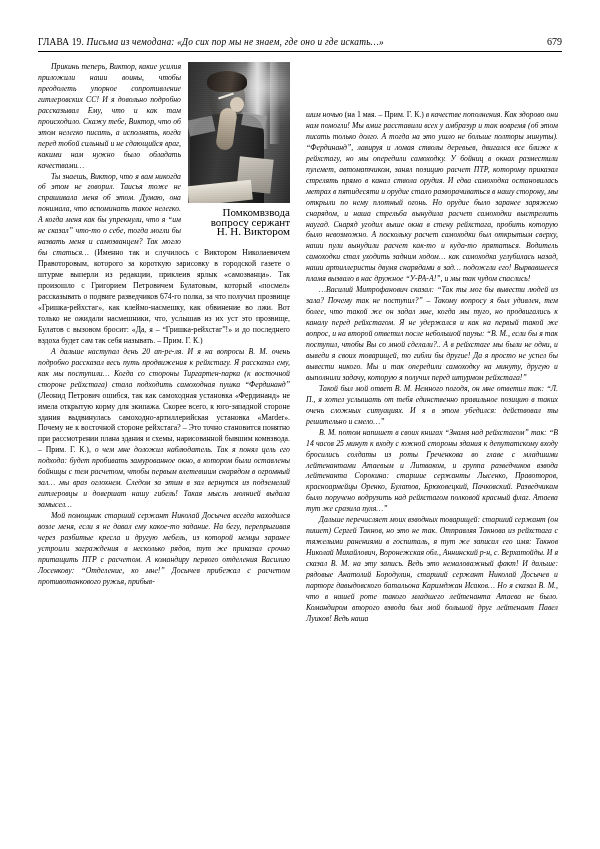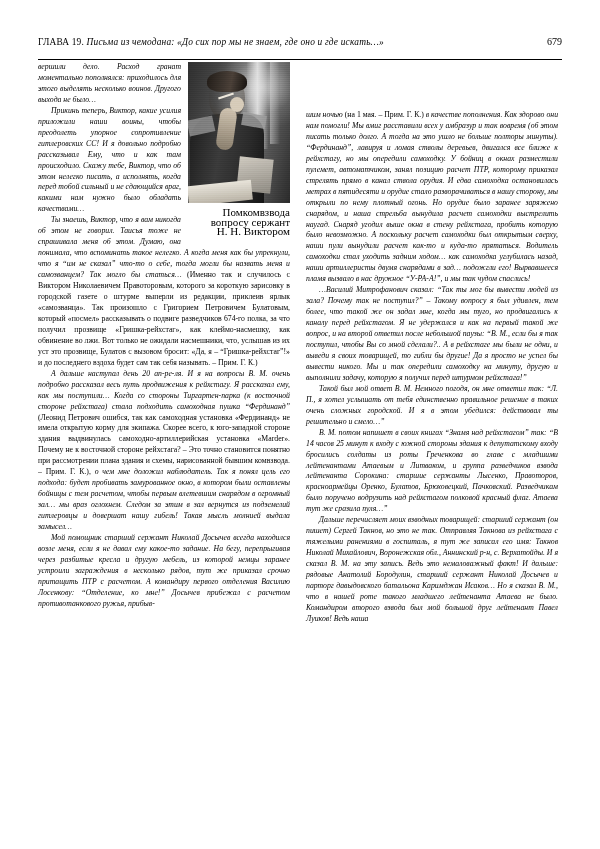--- a/index.html
+++ b/index.html
@@ -27,21 +27,21 @@
   
   .running-head {
     position: absolute;
     left: 38px;
     top: 36px;
     width: 524px;
     display: flex;
     align-items: baseline;
     justify-content: space-between;
     border-bottom: 1px solid #000;
-    padding-bottom: 12px;
+    padding-bottom: 4px;
   }
   .running-head .rh-title {
     font-style: italic;
     font-size: 9.4px;
     letter-spacing: 0.02em;
     white-space: nowrap;
   }
   .running-head .rh-title .chapter-word {
     font-style: normal;
   }
@@ -275,40 +275,39 @@
           <div class="desk"></div>
           <div class="grain"></div>
         </div>
         <div class="caption">
           <div>Помкомвзвода</div>
           <div>вопросу сержант</div>
           <div>Н. Н. Виктором</div>
         </div>
       </div>
 
-      <p class="noindent ital">вершили дело. Расход гранат моментально пополнялся: приходилось для этого выделять несколько воинов. Другого выхода не было…</p>
       <p class="indent ital">Прикинь теперь, Виктор, какие усилия приложили наши воины, чтобы преодолеть упорное сопротивление гитлеровских СС! И я довольно подробно рассказывал Ему, что и как там происходило. Скажу тебе, Виктор, что об этом нелегко писать, а исполнять, когда перед тобой сильный и не сдающийся враг, какими нам нужно было обладать качествами…</p>
       <p class="indent">
         <span class="ital">Ты знаешь, Виктор, что я вам никогда об этом не говорил. Таисья тоже не спрашивала меня об этом. Думаю, она понимала, что вспоминать такое нелегко. А когда меня как бы упрекнули, что я “им не сказал” что-то о себе, тогда могли бы назвать меня и самозванцем? Так могло бы статься…</span>
         <span class="roman">(Именно так и случилось с Виктором Николаевичем Правоторовым, которого за короткую зарисовку в городской газете о штурме выперли из редакции, приклеив ярлык «самозванца». Так произошло с Григорием Петровичем Булатовым, который «посмел» рассказывать о подвиге разведчиков 674-го полка, за что получил прозвище «Гришка-рейхстаг», как клеймо-насмешку, как обвинение во лжи. Вот только не ожидали насмешники, что, услышав из их уст это прозвище, Булатов с вызовом бросит: «Да, я – “Гришка-рейхстаг”!» и до последнего вздоха будет сам так себя называть. – Прим. Г. К.)</span>
       </p>
       <p class="indent">
         <span class="ital">А дальше наступал день 20 ап-ре-ля. И я на вопросы В. М. очень подробно рассказал весь путь продвижения к рейхстагу. Я рассказал ему, как мы поступили… Когда со стороны Тиргартен-парка (к восточной стороне рейхстага) стала подходить самоходная пушка “Фердинанд”</span>
         <span class="roman">(Леонид Петрович ошибся, так как самоходная установка «Фердинанд» не имела открытую корму для экипажа. Скорее всего, к юго-западной стороне здания выдвинулась самоходно-артиллерийская установка «Marder». Почему не к восточной стороне рейхстага? – Это точно становится понятно при рассмотрении плана здания и схемы, нарисованной бывшим комвзвода. – Прим. Г. К.),</span>
         <span class="ital">о чем мне доложил наблюдатель. Так я понял цель его подхода: будет пробивать замурованное окно, в котором были оставлены бойницы с тем расчетом, чтобы первым влетевшим снарядом в огромный зал… мы враз оглохнем. Следом за этим в зал вернутся из подземелий гитлеровцы и довершат нашу гибель! Такая мысль молнией выдала замысел…</span>
       </p>
       <p class="indent ital">Мой помощник старший сержант Николай Досычев всегда находился возле меня, если я не давал ему какое-то задание. На бегу, перепрыгивая через разбитые кресла и другую мебель, из которой немцы заранее устроили заграждения в несколько рядов, тут же приказал срочно притащить ПТР с расчетом. А командиру первого отделения Василию Лосенкову: “Отделение, ко мне!” Досычев прибежал с расчетом противотанкового ружья, прибыв-</p>
     </div>
 
     <div class="col col-right">
       <p class="noindent">
         <span class="ital">шим ночью</span>
         <span class="roman">(на 1 мая. – Прим. Г. К.)</span>
         <span class="ital">в качестве пополнения. Как здорово они нам помогли! Мы вмиг расставили всех у амбразур и так вовремя (об этом писать только долго. А тогда на это ушло не больше полторы минуты). “Фердинанд”, лавируя и ломая стволы деревьев, двигался все ближе к рейхстагу, но мы опередили самоходку. У бойниц в окнах разместили пулемет, автоматчиком, занял позицию расчет ПТР, которому приказал стрелять прямо в канал ствола орудия. И едва самоходка остановилась метрах в пятидесяти и орудие стало разворачиваться в нашу сторону, мы открыли по нему плотный огонь. Но орудие было заранее заряжено снарядом, и наша стрельба вынудила расчет самоходки выстрелить наугад. Снаряд угодил выше окна в стену рейхстага, пробить которую было невозможно. А поскольку расчет самоходки был открытым сверху, наши пули вынудили расчет как-то и куда-то прятаться. Водитель самоходки стал уходить задним ходом… как самоходка углубилась назад, наши артиллеристы двумя снарядами в зад… подожгли его! Вырвавшееся пламя вызвало в нас дружное “У-РА-А!”, и мы так чудом спаслись!</span>
       </p>
       <p class="indent ital">…Василий Митрофанович сказал: “Так ты мог бы вывести людей из зала? Почему так не поступил?” – Такому вопросу я был удивлен, тем более, что такой же он задал мне, когда мы туго, но продвигались к каналу перед рейхстагом. Я не удержался и как на первый такой же вопрос, и на второй ответил после небольшой паузы: “В. М., если бы я так поступил, чтобы Вы со мной сделали?.. А в рейхстаге мы были не одни, и выведи я своих товарищей, то гибли бы другие! Да я просто не успел бы вывести никого. Мы и так опередили самоходку на минуту, другую и выполнили задачу, которую я получил перед штурмом рейхстага!”</p>
-      <p class="indent ital">Такой был мой ответ В. М. Немного погодя, он мне ответил так: “Л. П., я хотел услышать от тебя единственно правильное решение в таких очень сложных городской. И я в этом убедился: действовал ты решительно и смело…”</p>
+      <p class="indent ital">Такой был мой ответ В. М. Немного погодя, он мне ответил так: “Л. П., я хотел услышать от тебя единственно правильное позицию в таких очень сложных ситуациях. И я в этом убедился: действовал ты решительно и смело…”</p>
       <p class="indent ital">В. М. потом напишет в своих книгах “Знамя над рейхстагом” так: “В 14 часов 25 минут к входу с южной стороны здания к депутатскому входу бросились солдаты из роты Греченкова во главе с младшими лейтенантами Атаевым и Литваком, и группа разведчиков взвода лейтенанта Сорокина: старшие сержанты Лысенко, Правоторов, красноармейцы Оренко, Булатов, Брюховецкий, Пачковский. Разведчикам было поручено водрузить над рейхстагом полковой красный флаг. Атаева тут же сразила пуля…”</p>
       <p class="indent ital">Дальше перечисляет моих взводных товарищей: старший сержант (он пишет) Сергей Такнов, но это не так. Отправляя Такнова из рейхстага с тяжелыми ранениями в госпиталь, я тут же записал его имя: Такнов Николай Михайлович, Воронежская обл., Аннинский р-н, с. Верхатойды. И я сказал В. М. на эту запись. Ведь это немаловажный факт! И дальше: рядовые Анатолий Бородулин, старший сержант Николай Досычев и парторг давыдовского батальона Каримджан Исаков… Но я сказал В. М., что в нашей роте такого младшего лейтенанта Атаева не было. Командиром второго взвода был мой большой друг лейтенант Павел Луиков! Ведь наша</p>
     </div>
 
   </div>
 </div>
 
 </body></html>

